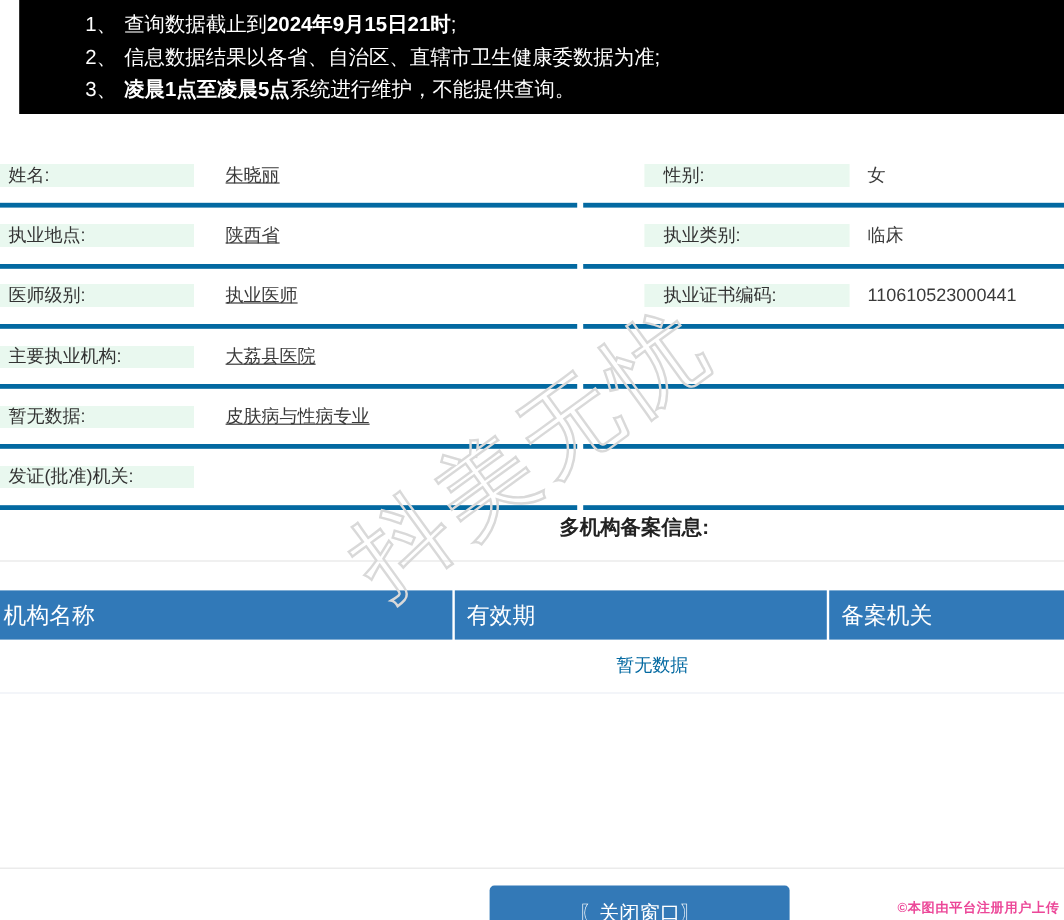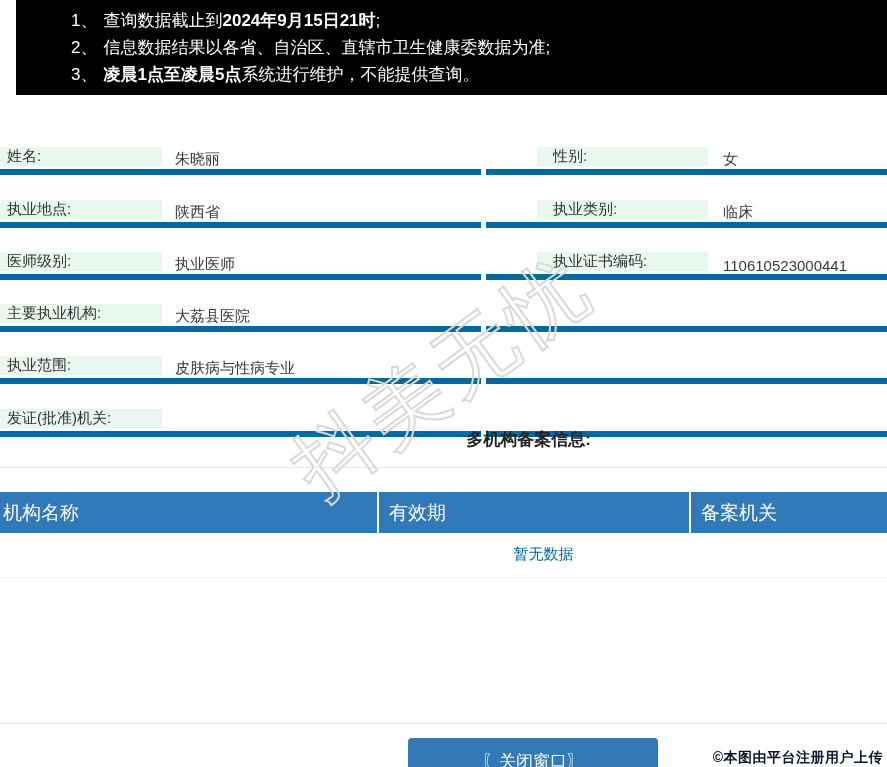--- a/index.html
+++ b/index.html
@@ -14,32 +14,32 @@
     padding:7px 10px 0 55px;font-size:17px;line-height:27px;
   }
   .notice .ln{white-space:nowrap;}
   .notice .num{margin-right:6px;}
   .notice b{font-weight:700;}
   
   .half{position:absolute;top:123px;}
   .half-left{left:0;width:481px;}
   .half-right{left:486px;width:401px;}
   .irow{
-    height:46.3px;border-bottom:6px solid #0369a1;display:flex;align-items:flex-end;
+    height:46.3px;border-bottom:4px solid #0369a1;display:flex;align-items:center;
     font-size:15px;
   }
   .lbl{
     background:#e9f8ef;background-clip:content-box;padding:3px 0;
     display:flex;align-items:center;box-sizing:border-box;color:#333;
   }
   .lbl>span{padding-left:7px;}
   .half-right .lbl>span{padding-left:16px;}
   .val{display:flex;align-items:center;color:#3a3a3a;}
   .half-left .lbl{width:162px;}
-  .half-left .val{flex:1;padding-left:13px;}
+  .half-left .val{flex:1;padding-left:26px;text-decoration:underline;}
   .half-right .spacer{width:51px;}
   .half-right .lbl{width:171px;}
   .half-right .val{flex:1;padding-left:15px;}
   
   .section-title{
     position:absolute;top:428px;left:85px;width:887px;text-align:center;
     font-size:17px;font-weight:700;color:#222;
   }
   .hairline{position:absolute;left:0;width:887px;height:0;border-top:1px solid #e7e7e7;}
   .hl1{top:467px;}
@@ -60,22 +60,22 @@
     font-size:15px;color:#0369a1;
   }
   
   .close-btn{
     position:absolute;top:738px;left:408px;width:250px;height:42px;
     background:#3379b7;border:none;border-radius:4px;color:#ffffff;
     font-size:17px;text-align:center;padding-top:6px;box-sizing:border-box;
     font-family:inherit;cursor:pointer;display:block;
   }
   .copyright{
-    position:absolute;top:749px;right:4px;font-size:14px;font-weight:700;
-    color:#0f172a;letter-spacing:0.5px;
+    position:absolute;top:749px;right:4px;font-size:11px;font-weight:700;
+    color:#ec4899;letter-spacing:0.5px;
   }
   
   .watermark{
     position:absolute;left:443px;top:378px;
     transform:translate(-50%,-50%) rotate(-36deg);
     font-size:80px;letter-spacing:6px;white-space:nowrap;
     color:transparent;-webkit-text-stroke:2px #d9d9d9;
     z-index:6;pointer-events:none;font-weight:400;
   }
 </style>
@@ -110,21 +110,21 @@
       <div class="val">执业医师</div>
     </div>
     <div class="irow">
       <div class="lbl">
           <span>主要执业机构:</span>
         </div>
       <div class="val">大荔县医院</div>
     </div>
     <div class="irow">
       <div class="lbl">
-          <span>执业范围:</span>
+          <span>暂无数据:</span>
         </div>
       <div class="val">皮肤病与性病专业</div>
     </div>
     <div class="irow">
       <div class="lbl">
           <span>发证(批准)机关:</span>
         </div>
     </div>
   </div>
 

